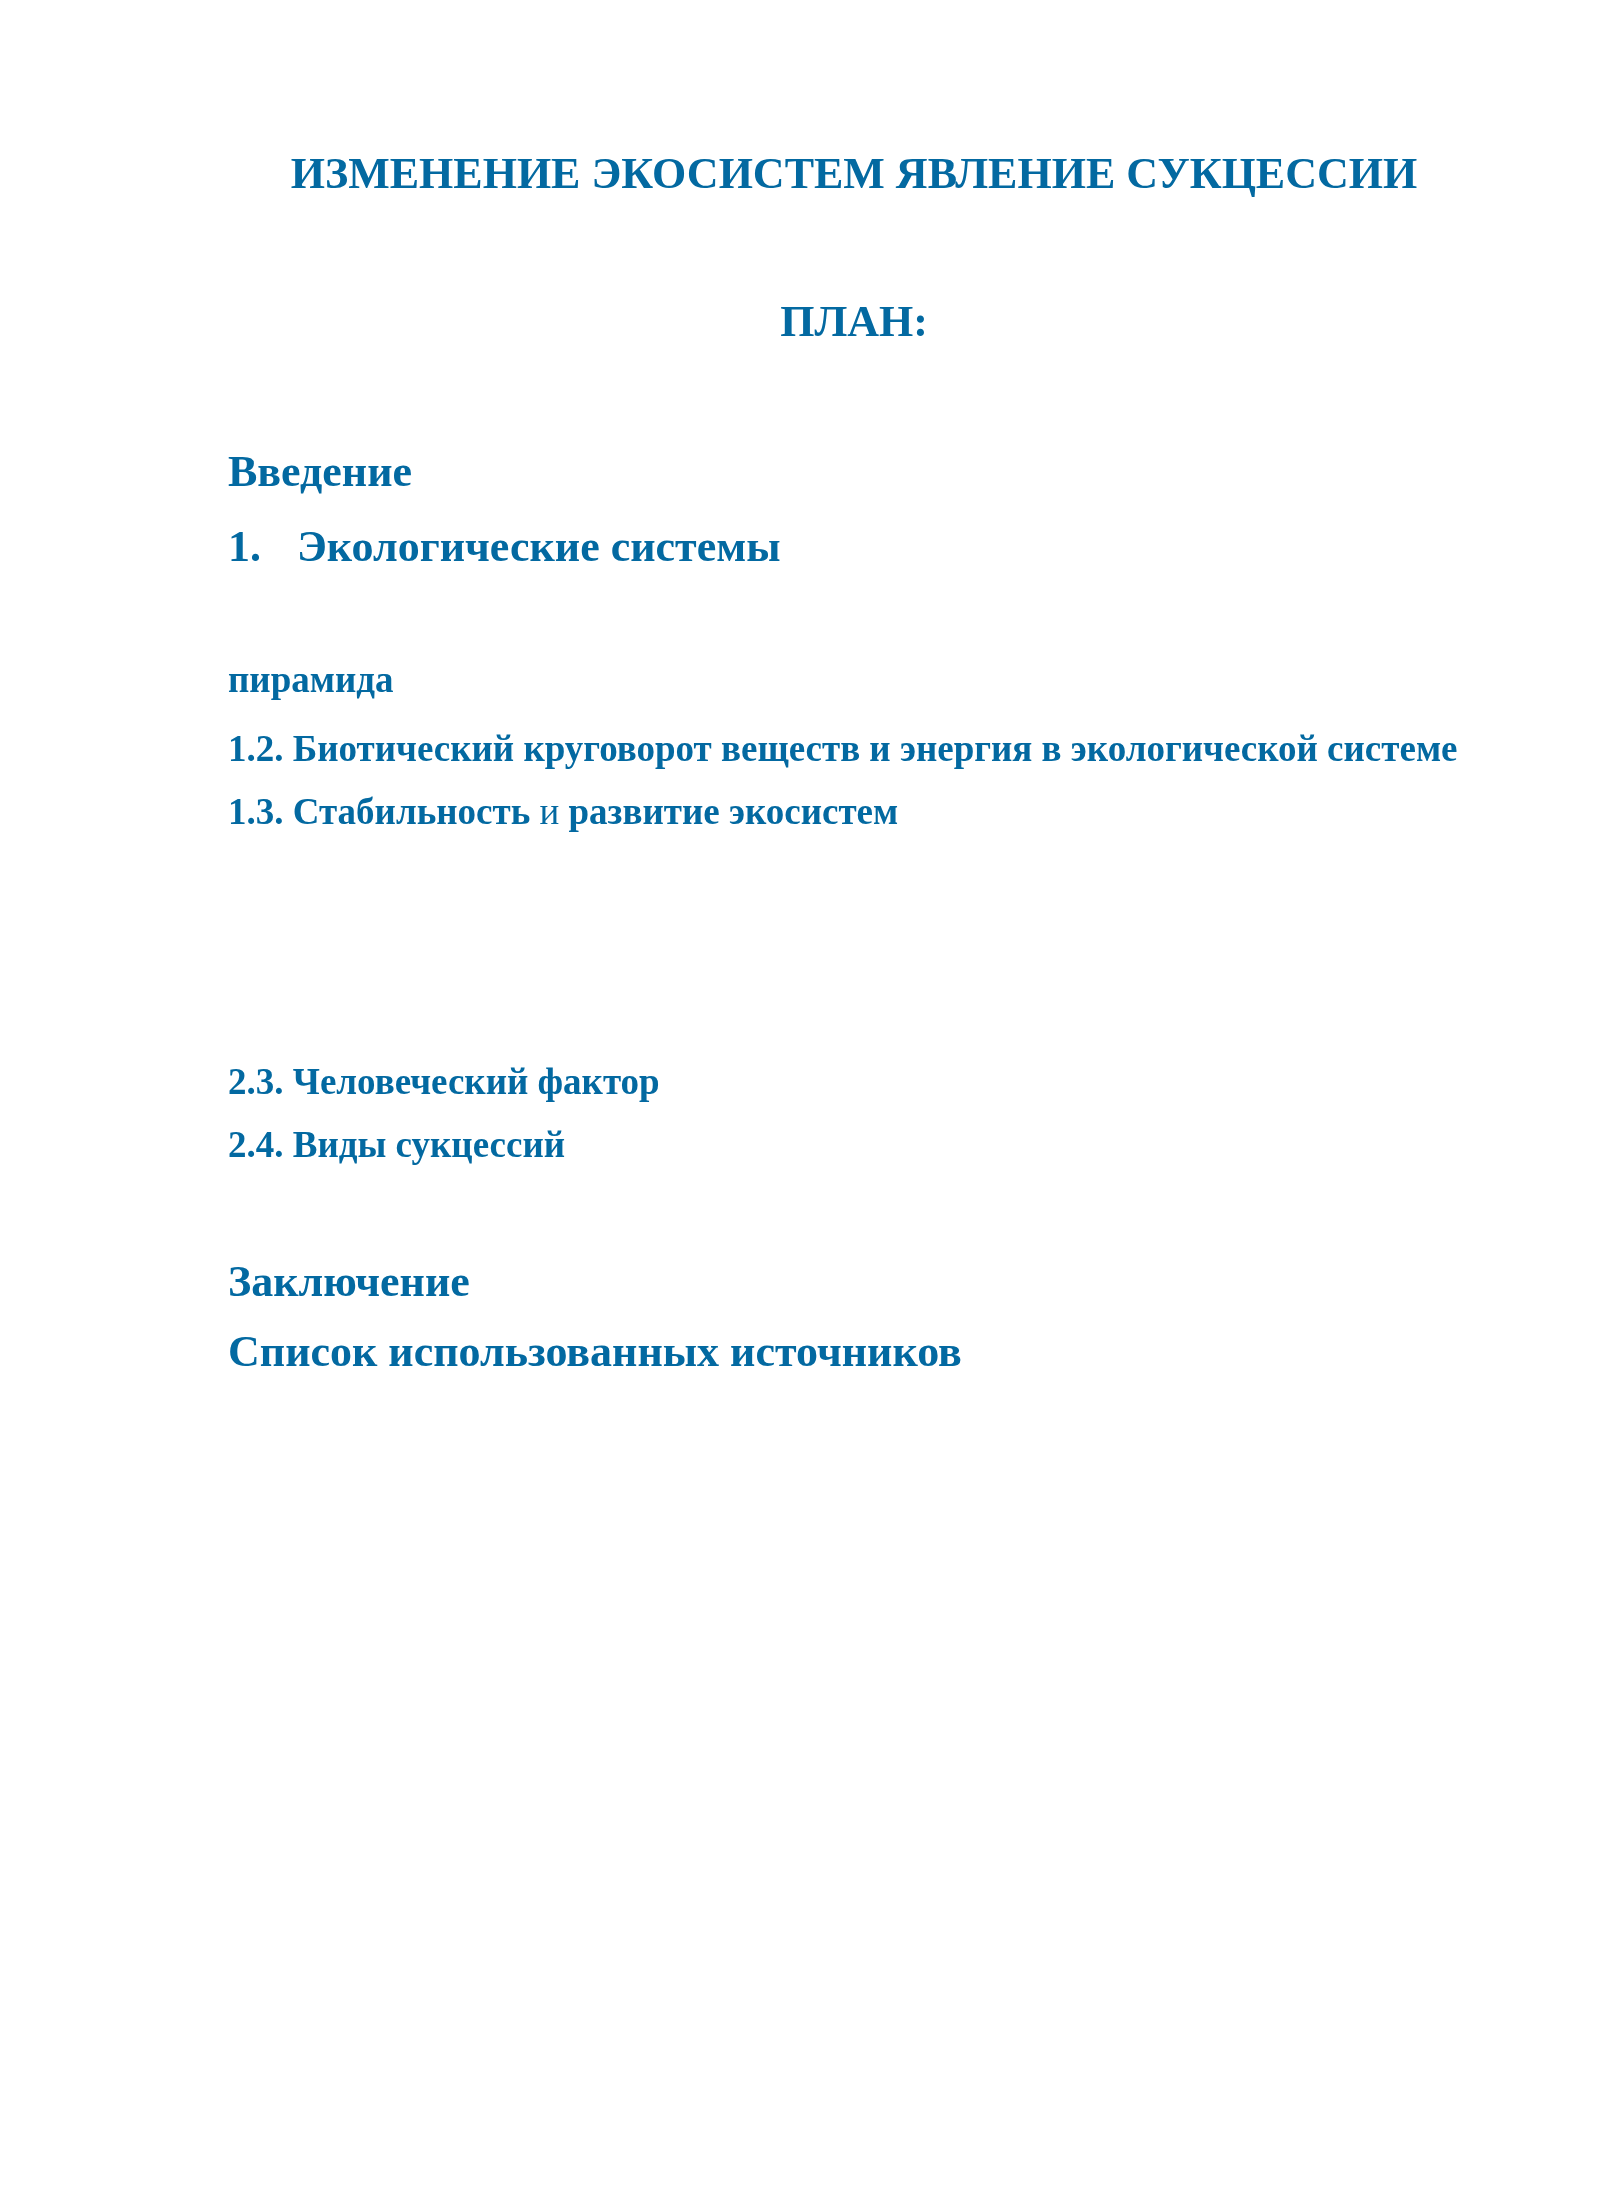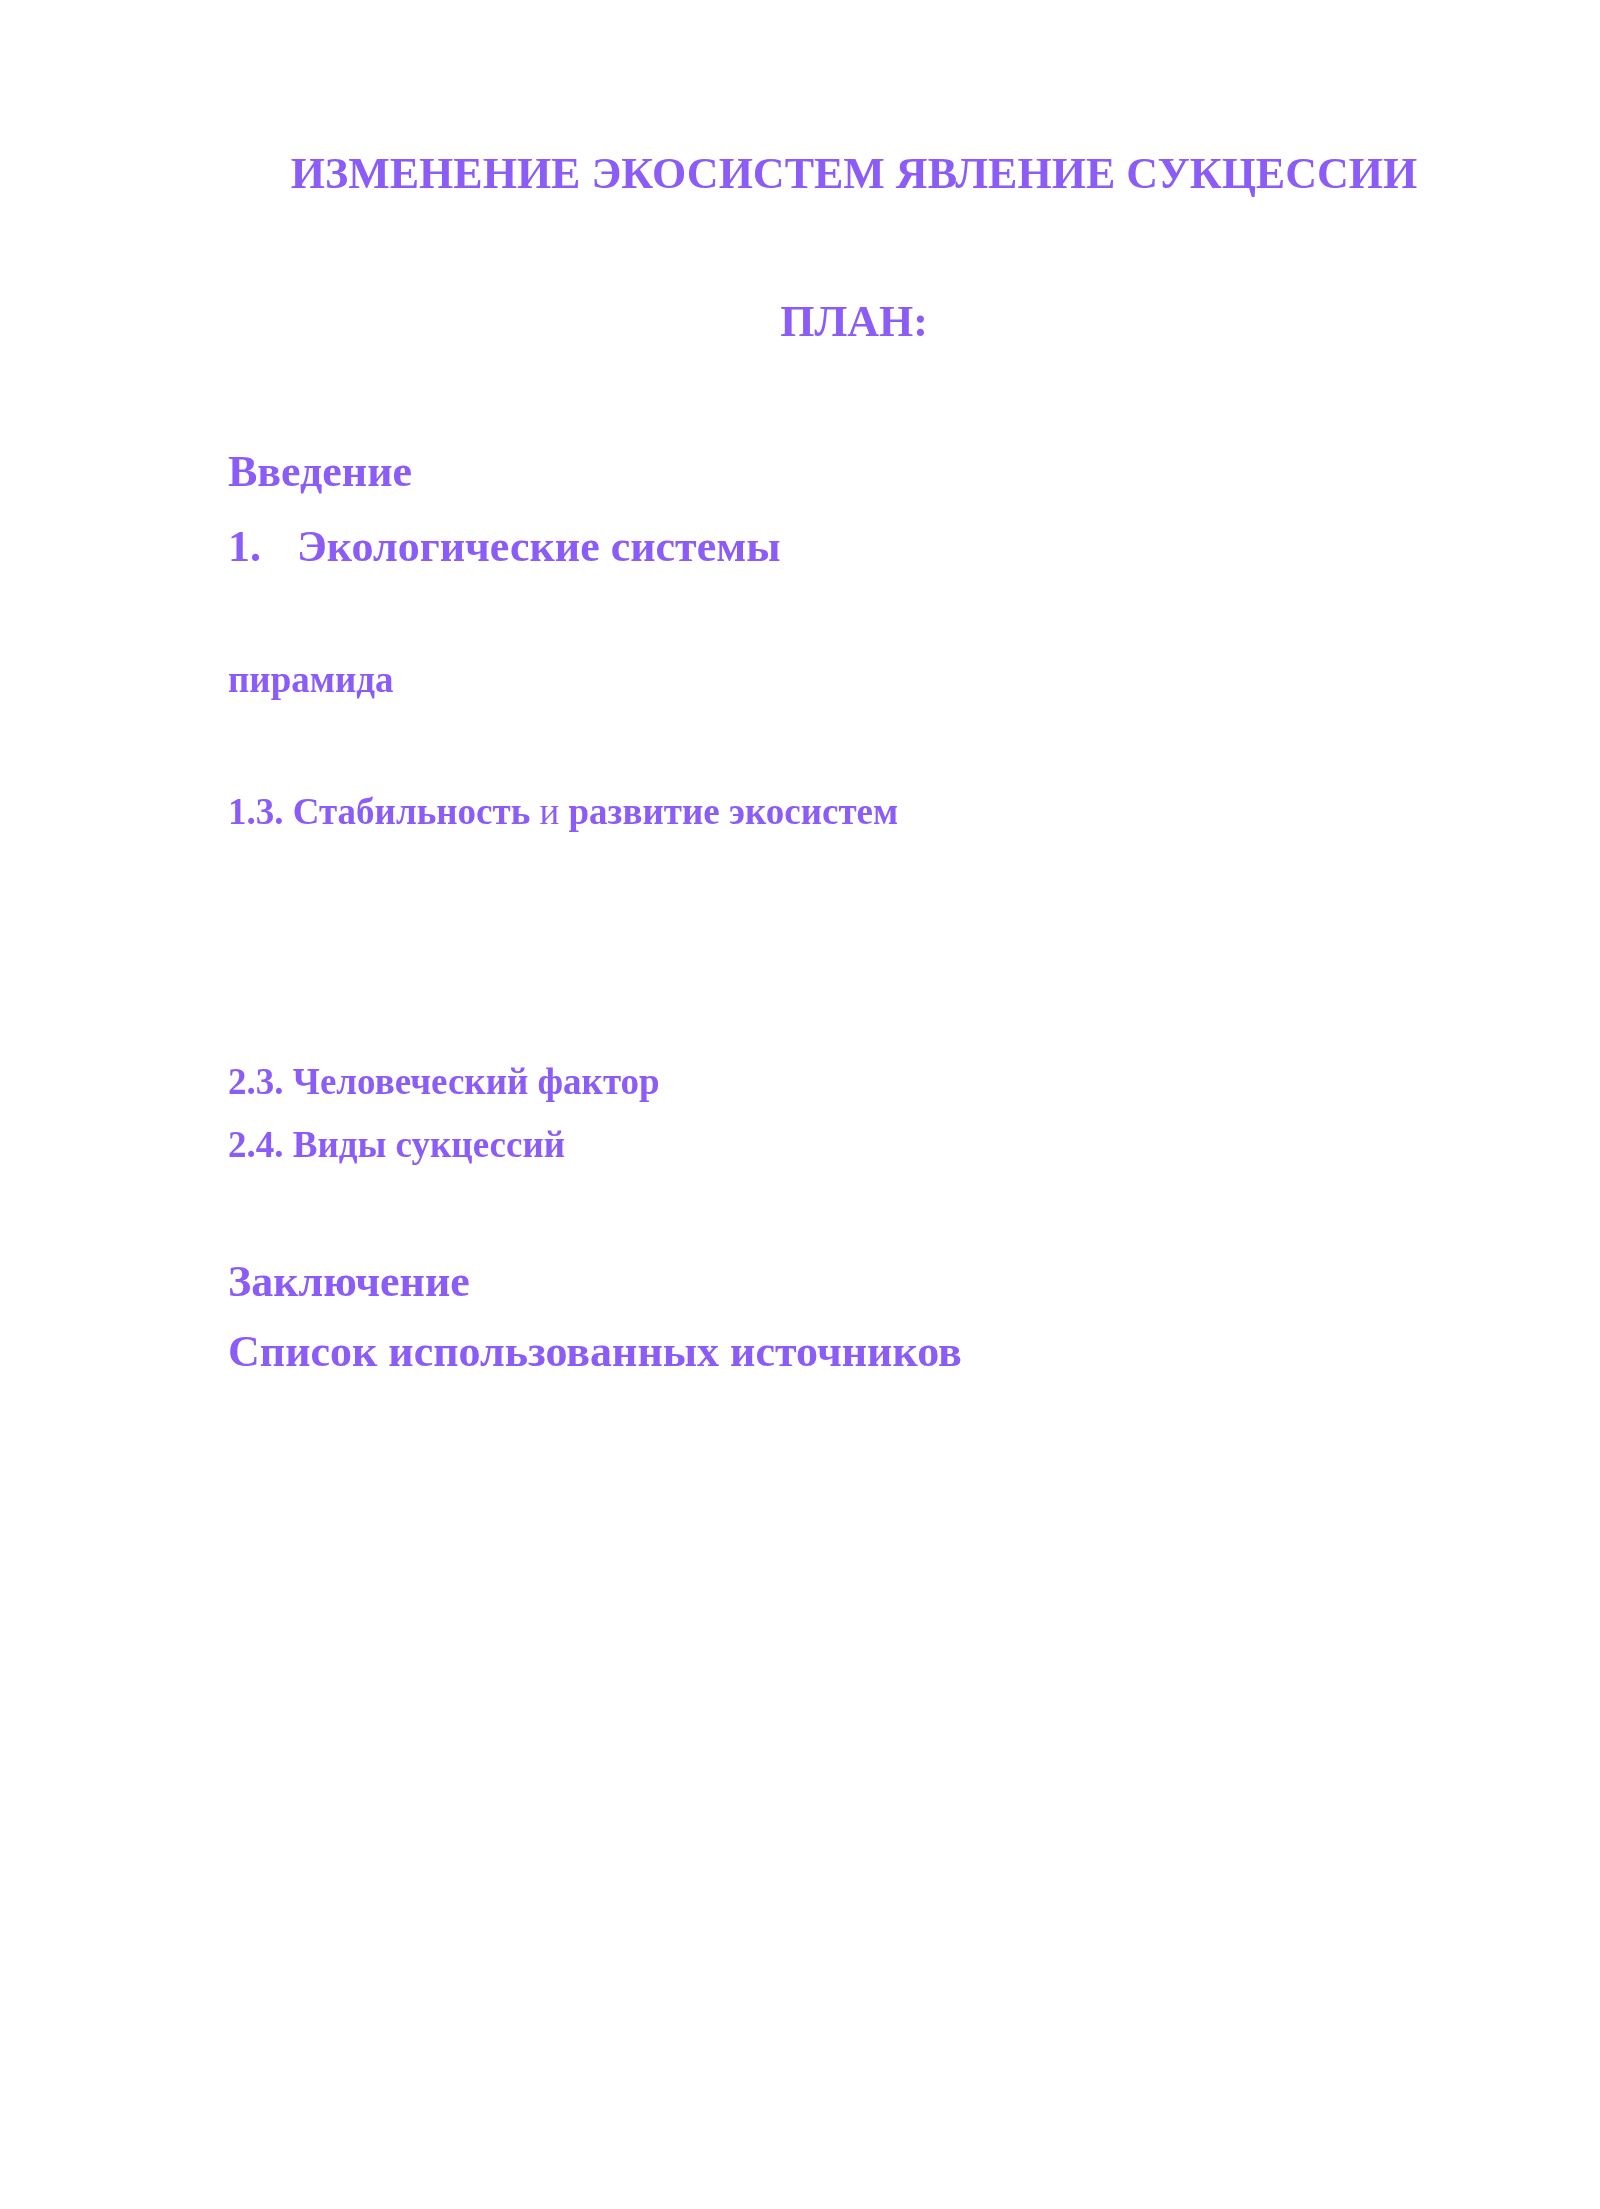--- a/index.html
+++ b/index.html
@@ -5,21 +5,21 @@
   html, body {
     margin: 0;
     padding: 0;
     background: #ffffff;
   }
   .page {
     position: relative;
     width: 1600px;
     height: 2024px;
     background: #ffffff;
-    color: #8b5cf6;
+    color: #0369a1;
     font-family: "Liberation Serif", serif;
     font-weight: bold;
     overflow: hidden;
     text-decoration: underline;
   }
   .content {
     position: absolute;
     left: 228px;
     top: 0;
     width: 1252px;
@@ -51,20 +51,21 @@
 
     <div class="line size-l" style="top:450px">Введение</div>
 
     <div class="line size-l center" style="top:300px">ПЛАН:</div>
 
     <div class="line size-l" style="top:525px"><span class="num">1.</span><span>Экологические системы</span></div>
 
 
     <div class="line size-s" style="top:661px">пирамида</div>
 
+    <div class="line size-s" style="top:730px">1.2. Биотический круговорот веществ и энергия в экологической системе</div>
 
     <div class="line size-s" style="top:793px"><span>1.3. Стабильность</span> <span class="reg">и</span> <span>развитие экосистем</span></div>
 
 
 
 
     <div class="line size-s" style="top:1063px">2.3. Человеческий фактор</div>
 
     <div class="line size-s" style="top:1126px">2.4. Виды сукцессий</div>
 

